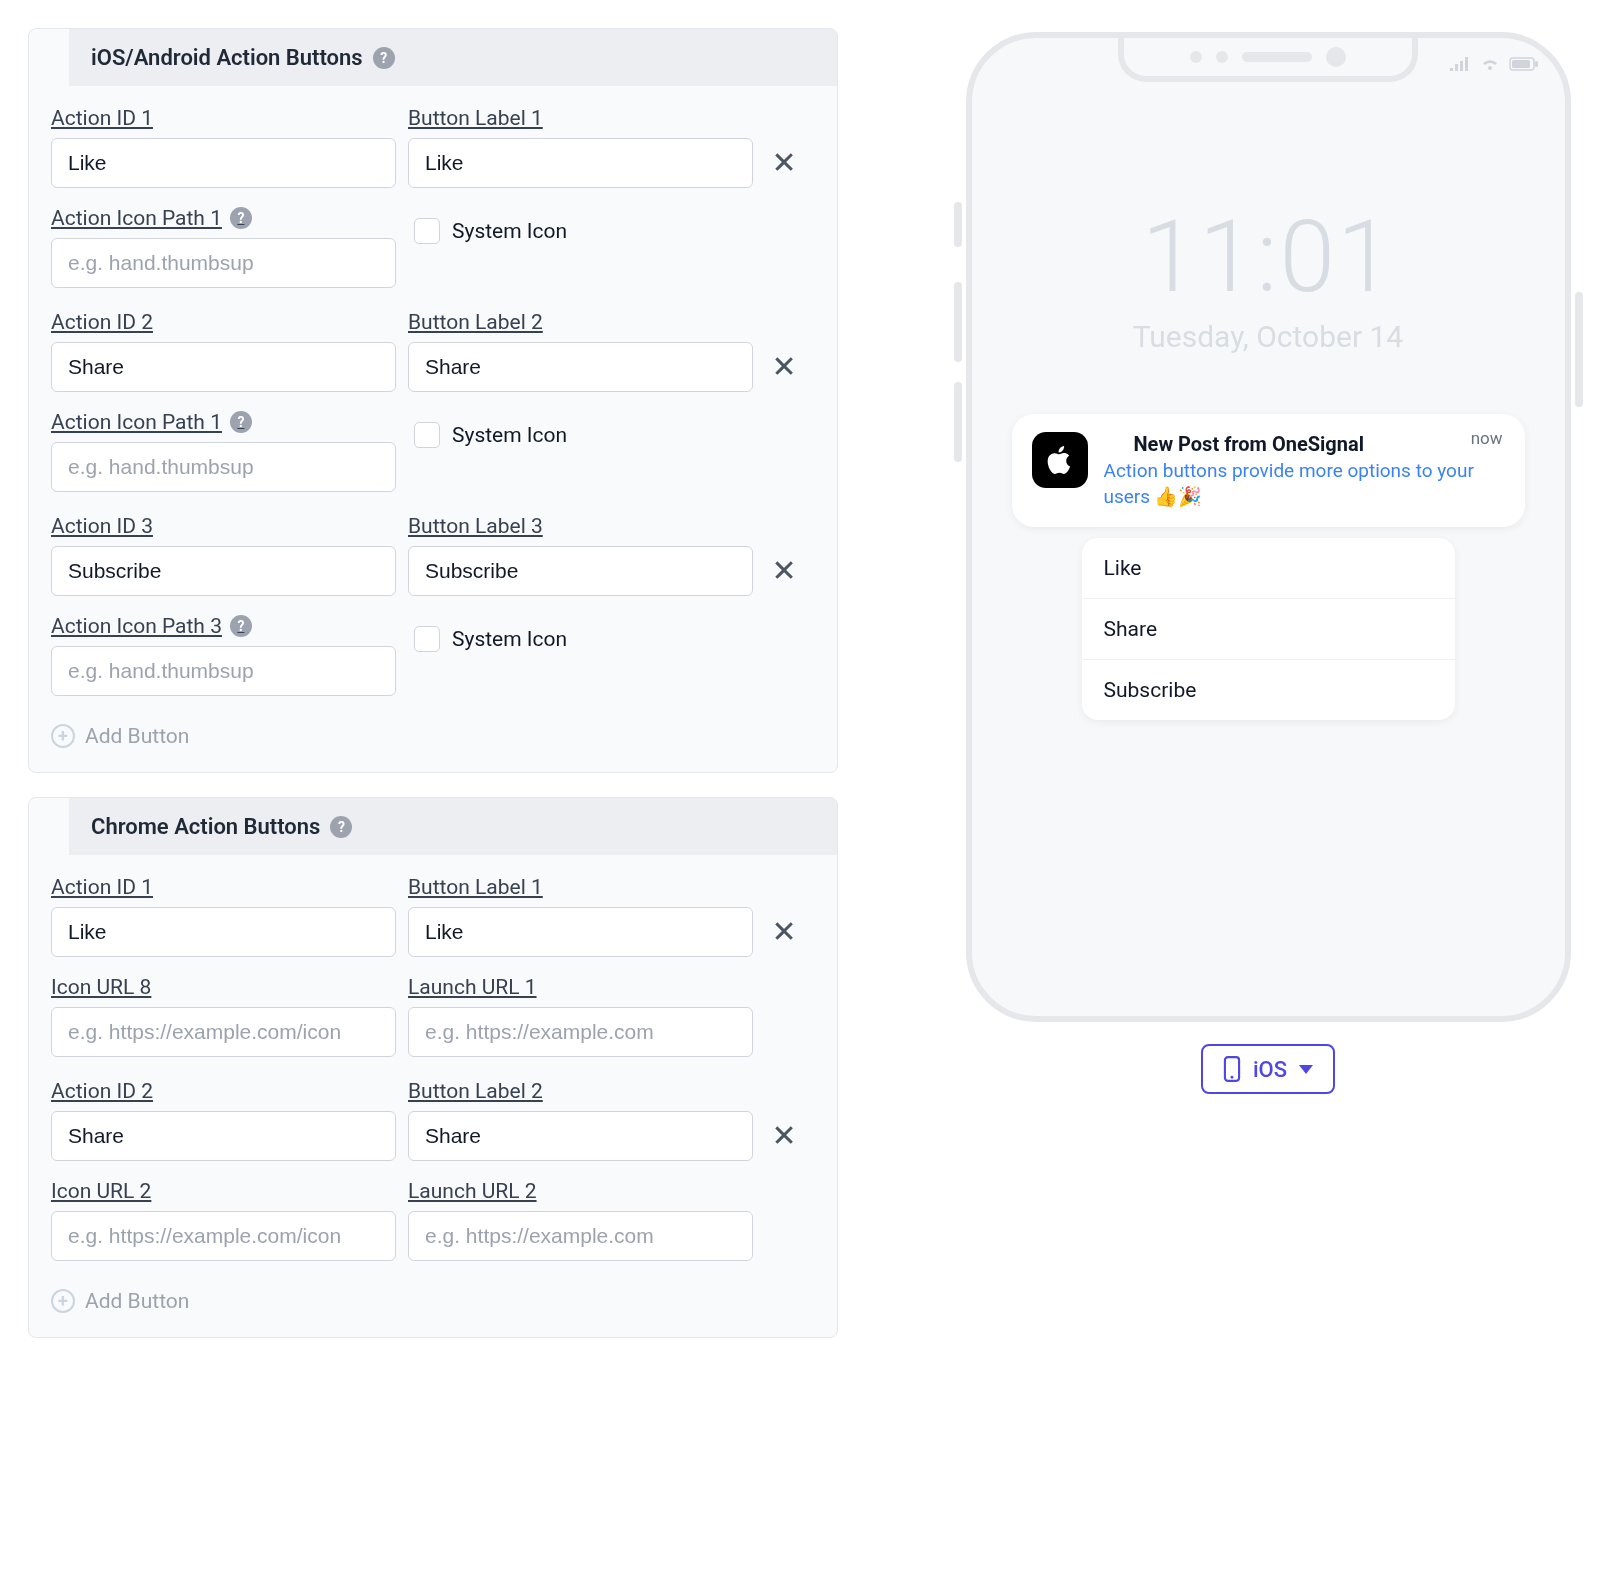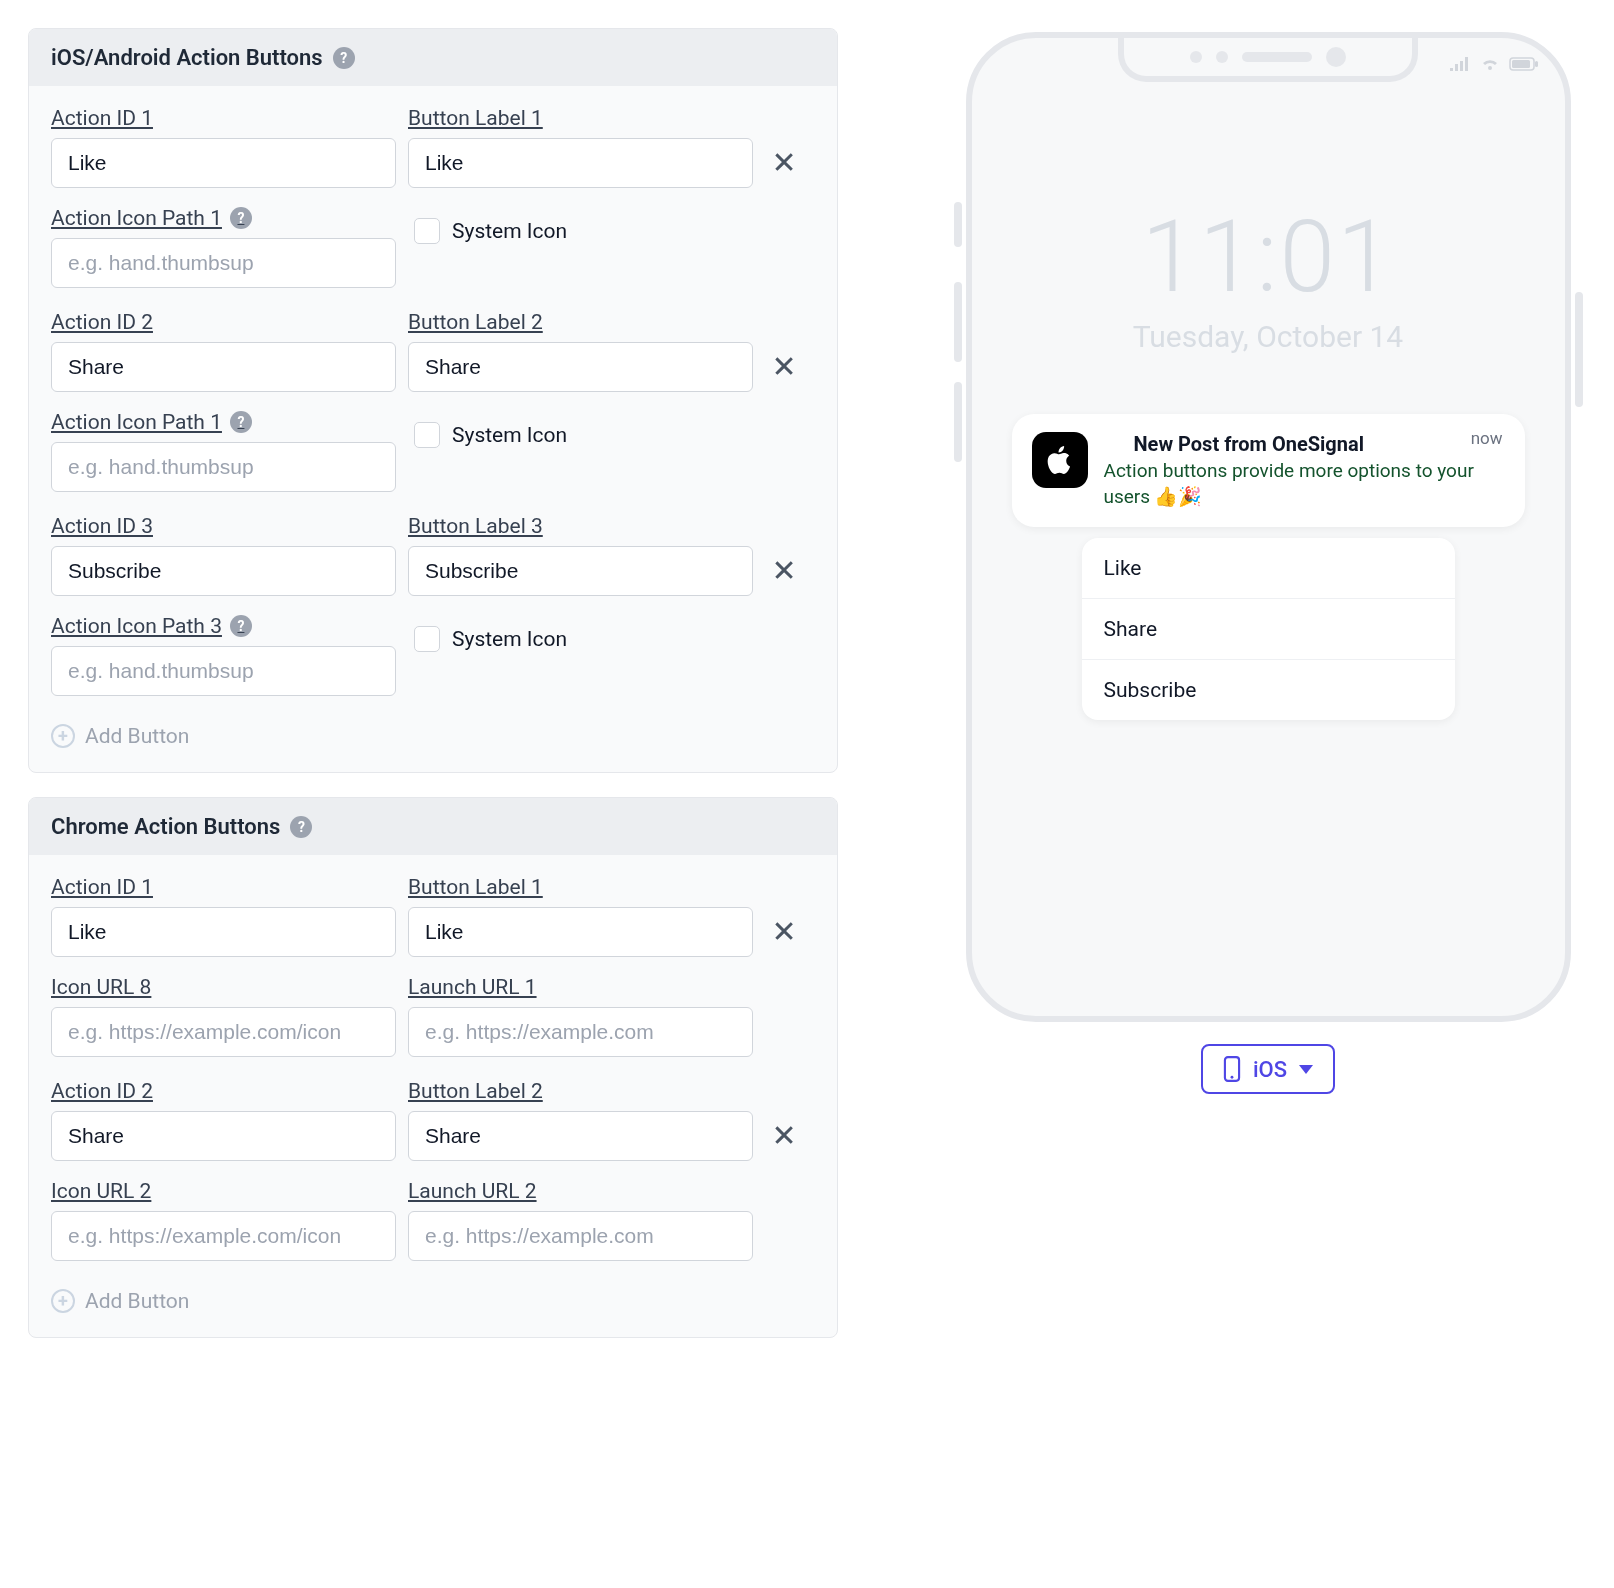--- a/index.html
+++ b/index.html
@@ -29,20 +29,21 @@
   }
   .panel-header {
     background: #eceef1;
     padding: 16px 22px;
     display: flex;
     align-items: center;
     gap: 10px;
     font-weight: 600;
     font-size: 22px;
     color: #1f2937;
+    margin-left: 40px;
   }
   .help-icon {
     display: inline-flex;
     align-items: center;
     justify-content: center;
     width: 22px;
     height: 22px;
     border-radius: 50%;
     background: #9ca3af;
     color: #fff;
@@ -217,21 +218,21 @@
     width: 56px; height: 56px;
     border-radius: 14px;
     background: #000;
     display: flex;
     align-items: center;
     justify-content: center;
     flex-shrink: 0;
   }
   .notif-body { flex: 1; }
   .notif-title { font-weight: 700; font-size: 20px; color: #111827; padding-left: 30px; }
-  .notif-msg { font-size: 19px; color: #14532d; line-height: 1.35; margin-top: 2px; }
+  .notif-msg { font-size: 19px; color: #3b82f6; line-height: 1.35; margin-top: 2px; }
   .notif-time {
     position: absolute;
     top: 14px; right: 22px;
     font-size: 17px;
     color: #6b7280;
   }
   .action-list {
     position: absolute;
     top: 500px;
     left: 110px; right: 110px;

